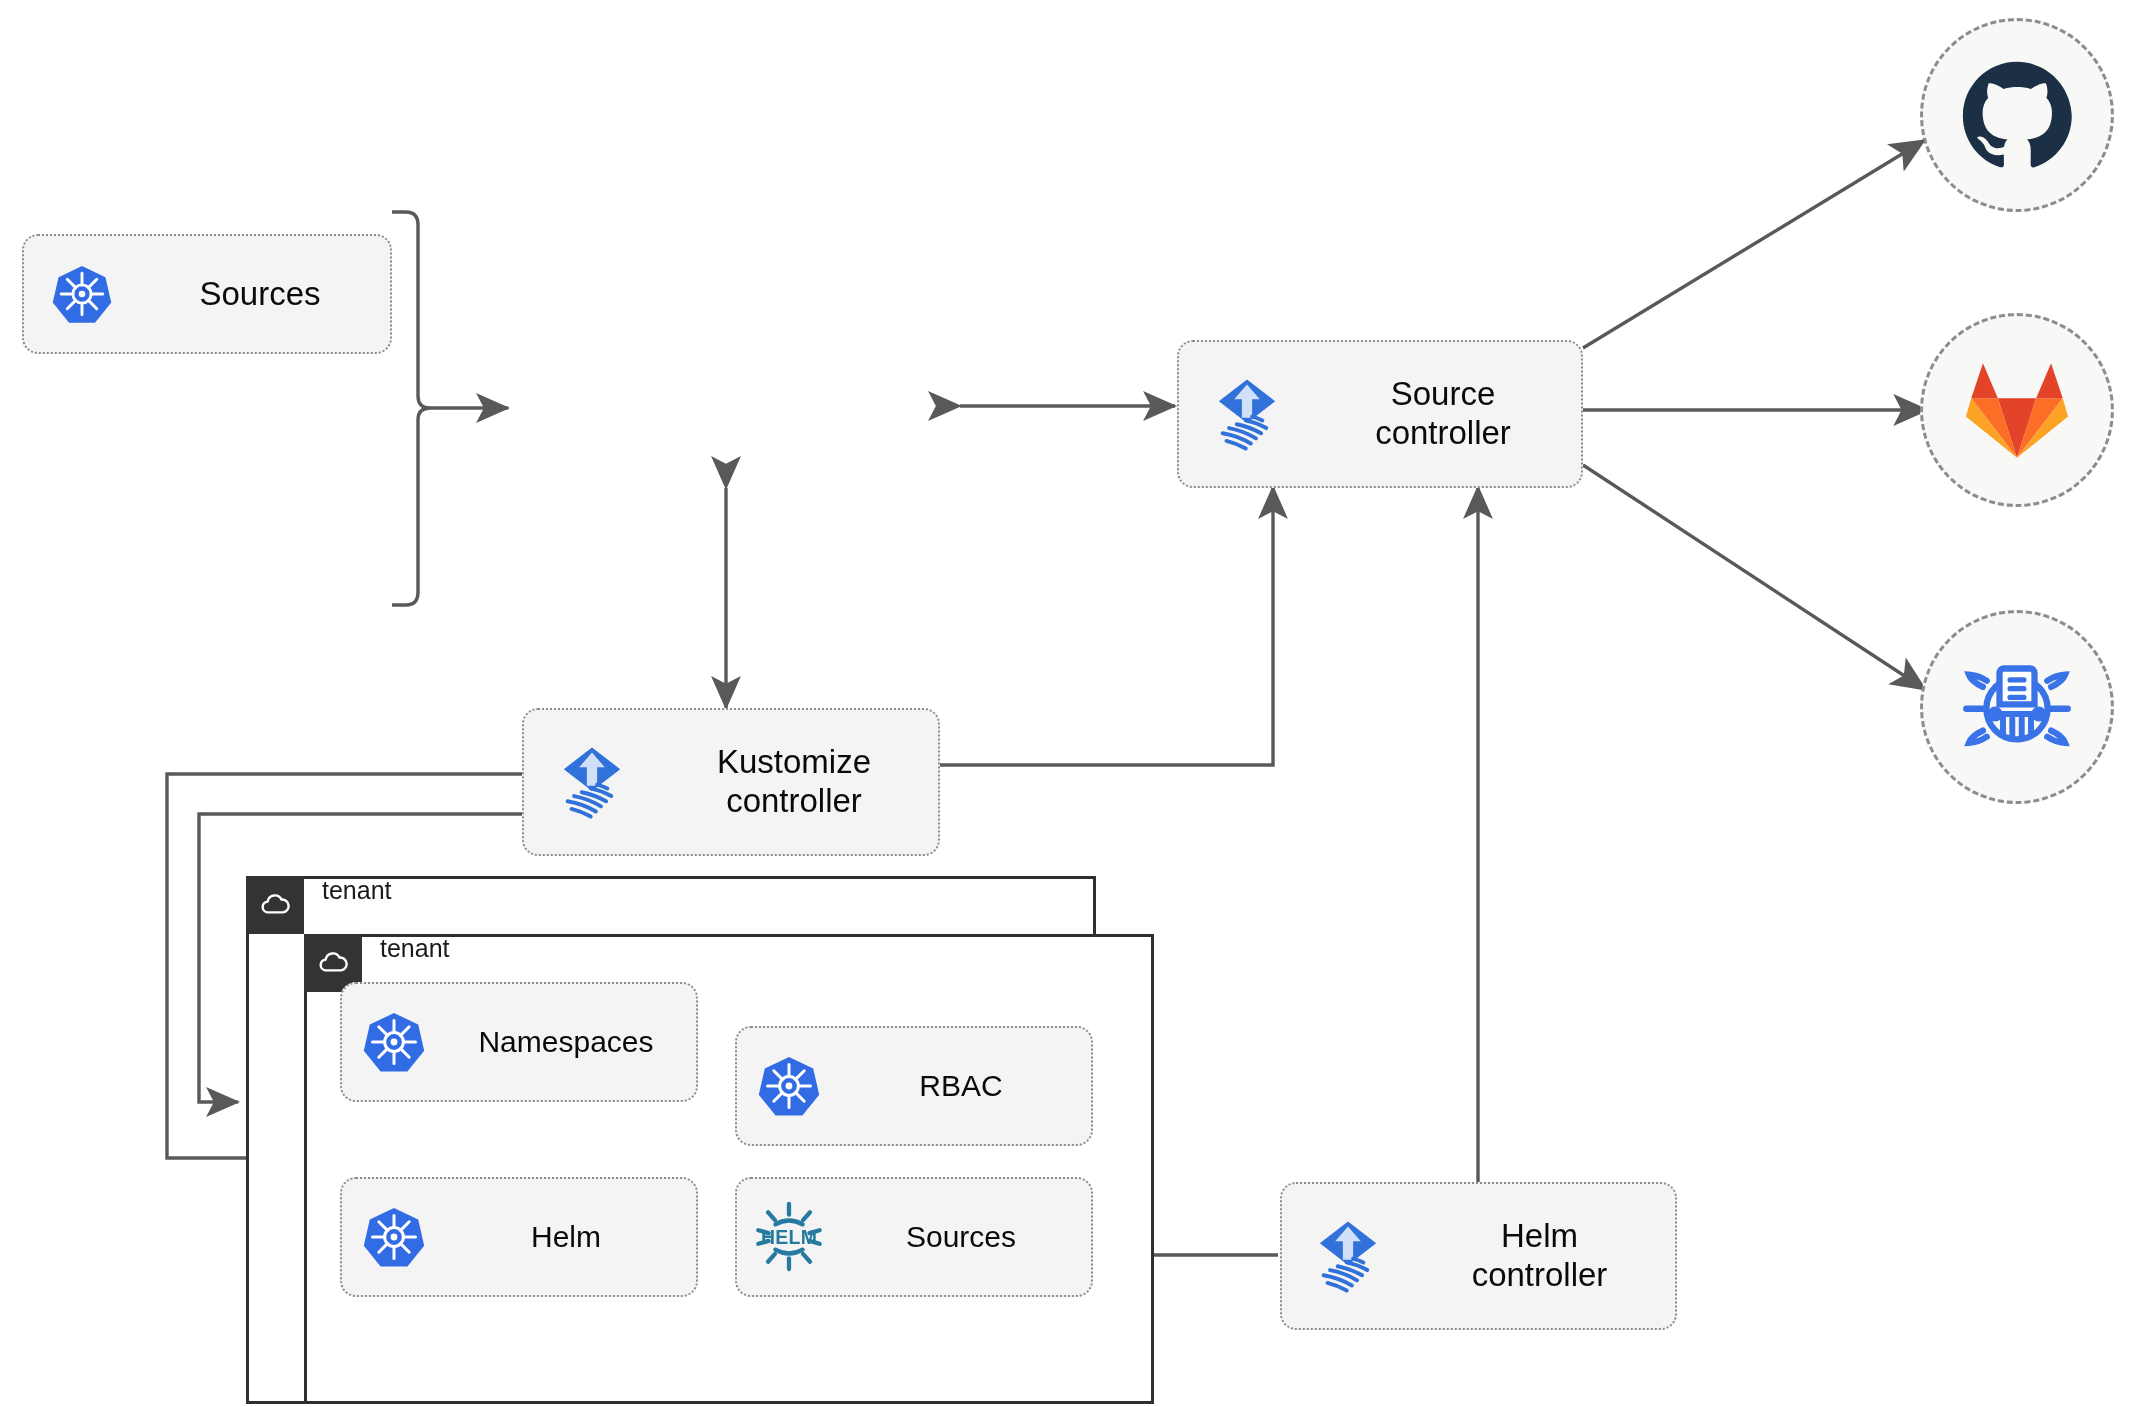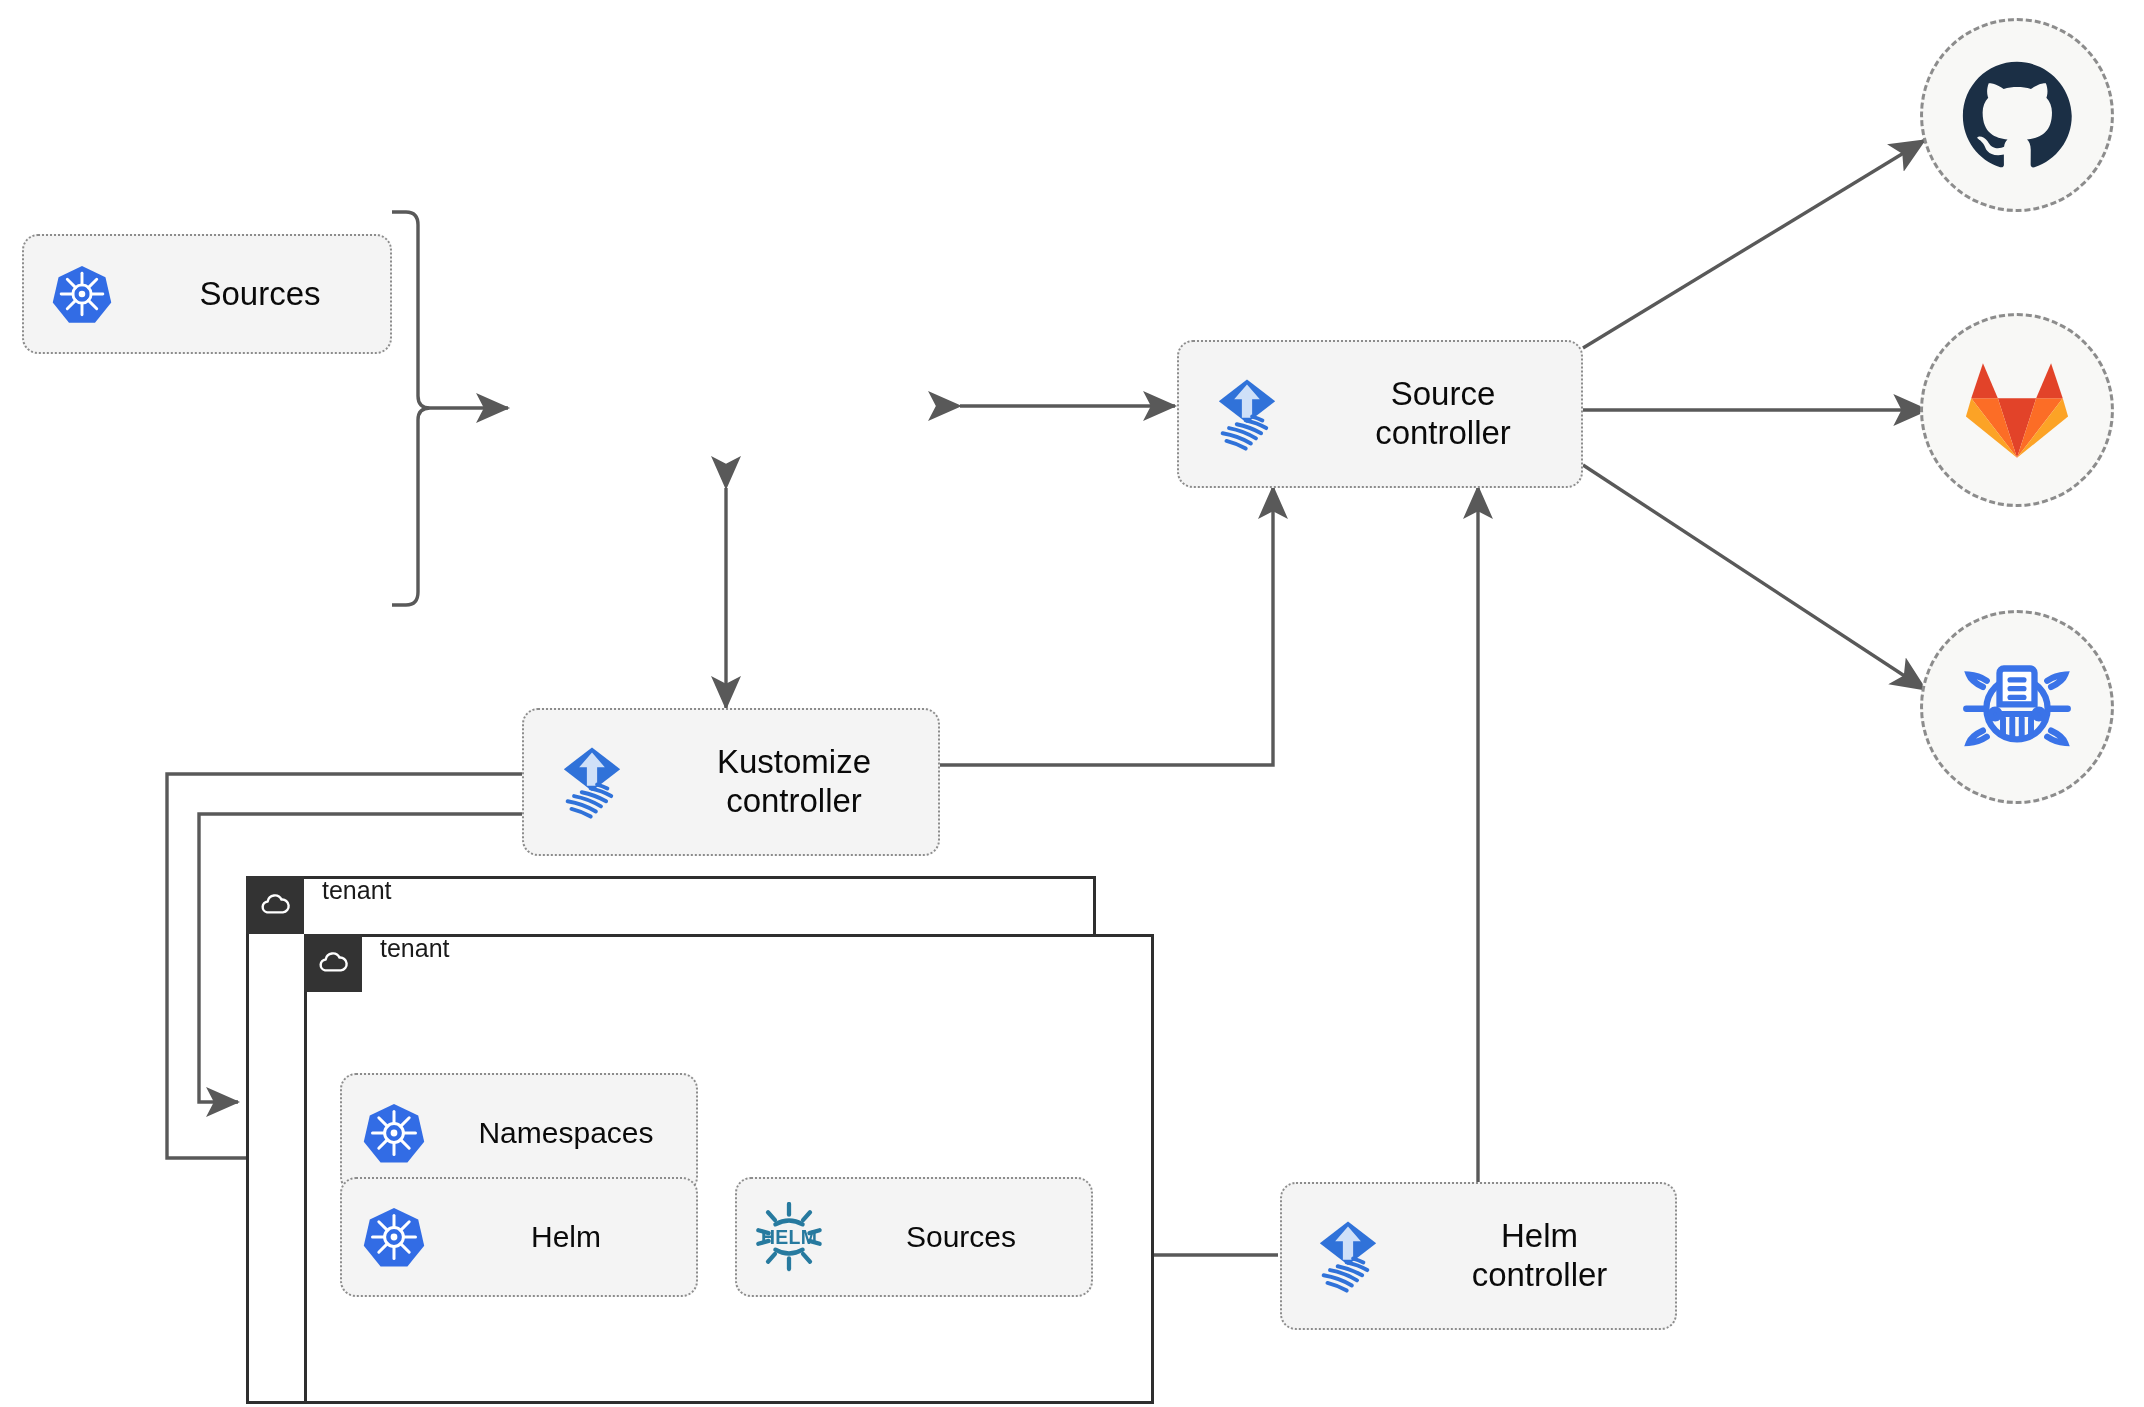--- a/index.html
+++ b/index.html
@@ -260,41 +260,61 @@
           <path d="M36 34 Q40 35 44 37"></path>
         </g>
       </svg>
     </div>
     <div class="lbl f33">
       <div>Helm</div>
       <div>controller</div>
     </div>
   </div>
 
-  <div class="node" style="left:340px; top:1073px; width:358px; height:120px;">
+  <div class="node" style="left:340px; top:982px; width:358px; height:120px;">
     <div class="ico" style="width:104px;">
       <svg width="64" height="64" viewBox="0 0 64 64">
         <path d="M32 3 L56.2 14.6 L62.2 40.7 L45.4 61.6 L18.6 61.6 L1.8 40.7 L7.8 14.6 Z" fill="#326ce5"></path>
         <g fill="none" stroke="#ffffff" stroke-width="3" stroke-linecap="round">
           <circle cx="32" cy="32" r="9.4"></circle>
           <path d="M32 22.6 L32 10.5"></path>
             <path d="M32 41.4 L32 53.5"></path>
           <path d="M22.6 32 L10.5 32"></path>
             <path d="M41.4 32 L53.5 32"></path>
           <path d="M25.4 25.4 L16.8 16.8"></path>
             <path d="M38.6 38.6 L47.2 47.2"></path>
           <path d="M38.6 25.4 L47.2 16.8"></path>
             <path d="M25.4 38.6 L16.8 47.2"></path>
         </g>
         <circle cx="32" cy="32" r="3.4" fill="#ffffff"></circle>
       </svg>
     </div>
     <div class="lbl f30">Namespaces</div>
   </div>
 
+  <div class="node" style="left:735px; top:1026px; width:358px; height:120px;">
+    <div class="ico" style="width:104px;">
+      <svg width="64" height="64" viewBox="0 0 64 64">
+        <path d="M32 3 L56.2 14.6 L62.2 40.7 L45.4 61.6 L18.6 61.6 L1.8 40.7 L7.8 14.6 Z" fill="#326ce5"></path>
+        <g fill="none" stroke="#ffffff" stroke-width="3" stroke-linecap="round">
+          <circle cx="32" cy="32" r="9.4"></circle>
+          <path d="M32 22.6 L32 10.5"></path>
+            <path d="M32 41.4 L32 53.5"></path>
+          <path d="M22.6 32 L10.5 32"></path>
+            <path d="M41.4 32 L53.5 32"></path>
+          <path d="M25.4 25.4 L16.8 16.8"></path>
+            <path d="M38.6 38.6 L47.2 47.2"></path>
+          <path d="M38.6 25.4 L47.2 16.8"></path>
+            <path d="M25.4 38.6 L16.8 47.2"></path>
+        </g>
+        <circle cx="32" cy="32" r="3.4" fill="#ffffff"></circle>
+      </svg>
+    </div>
+    <div class="lbl f30">RBAC</div>
+  </div>
 
   <div class="node" style="left:340px; top:1177px; width:358px; height:120px;">
     <div class="ico" style="width:104px;">
       <svg width="64" height="64" viewBox="0 0 64 64">
         <path d="M32 3 L56.2 14.6 L62.2 40.7 L45.4 61.6 L18.6 61.6 L1.8 40.7 L7.8 14.6 Z" fill="#326ce5"></path>
         <g fill="none" stroke="#ffffff" stroke-width="3" stroke-linecap="round">
           <circle cx="32" cy="32" r="9.4"></circle>
           <path d="M32 22.6 L32 10.5"></path>
             <path d="M32 41.4 L32 53.5"></path>
           <path d="M22.6 32 L10.5 32"></path>

